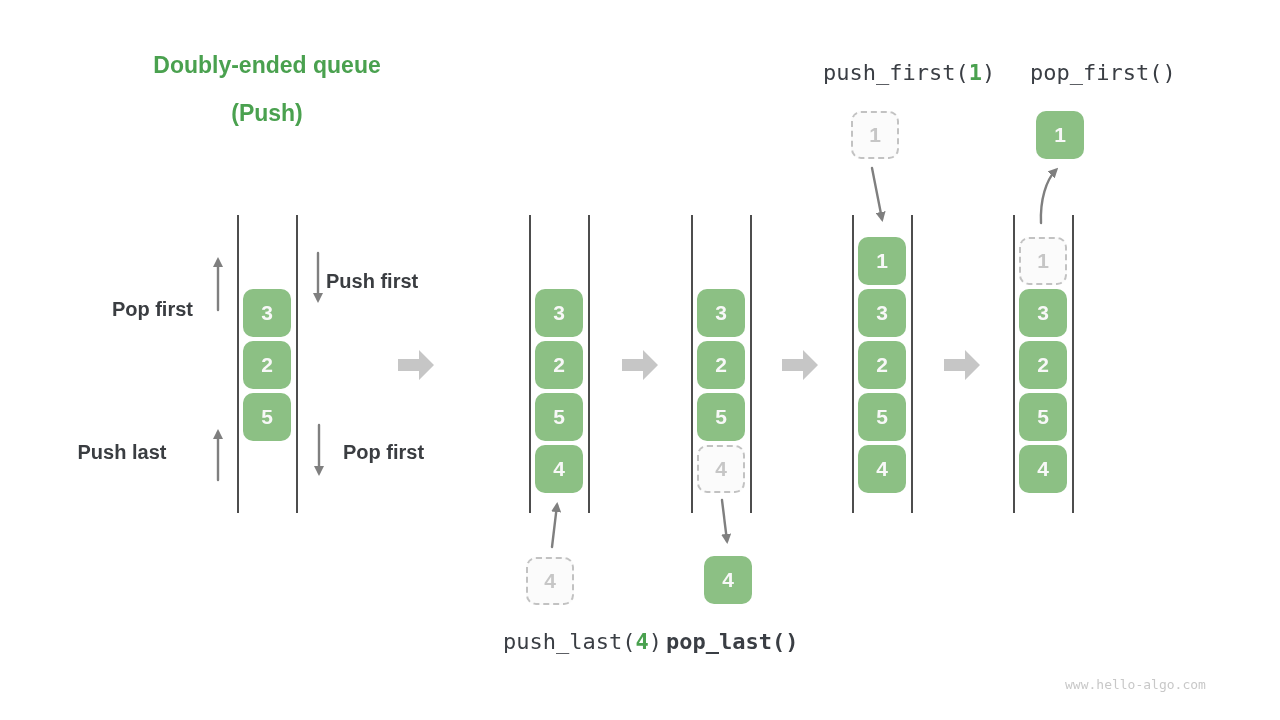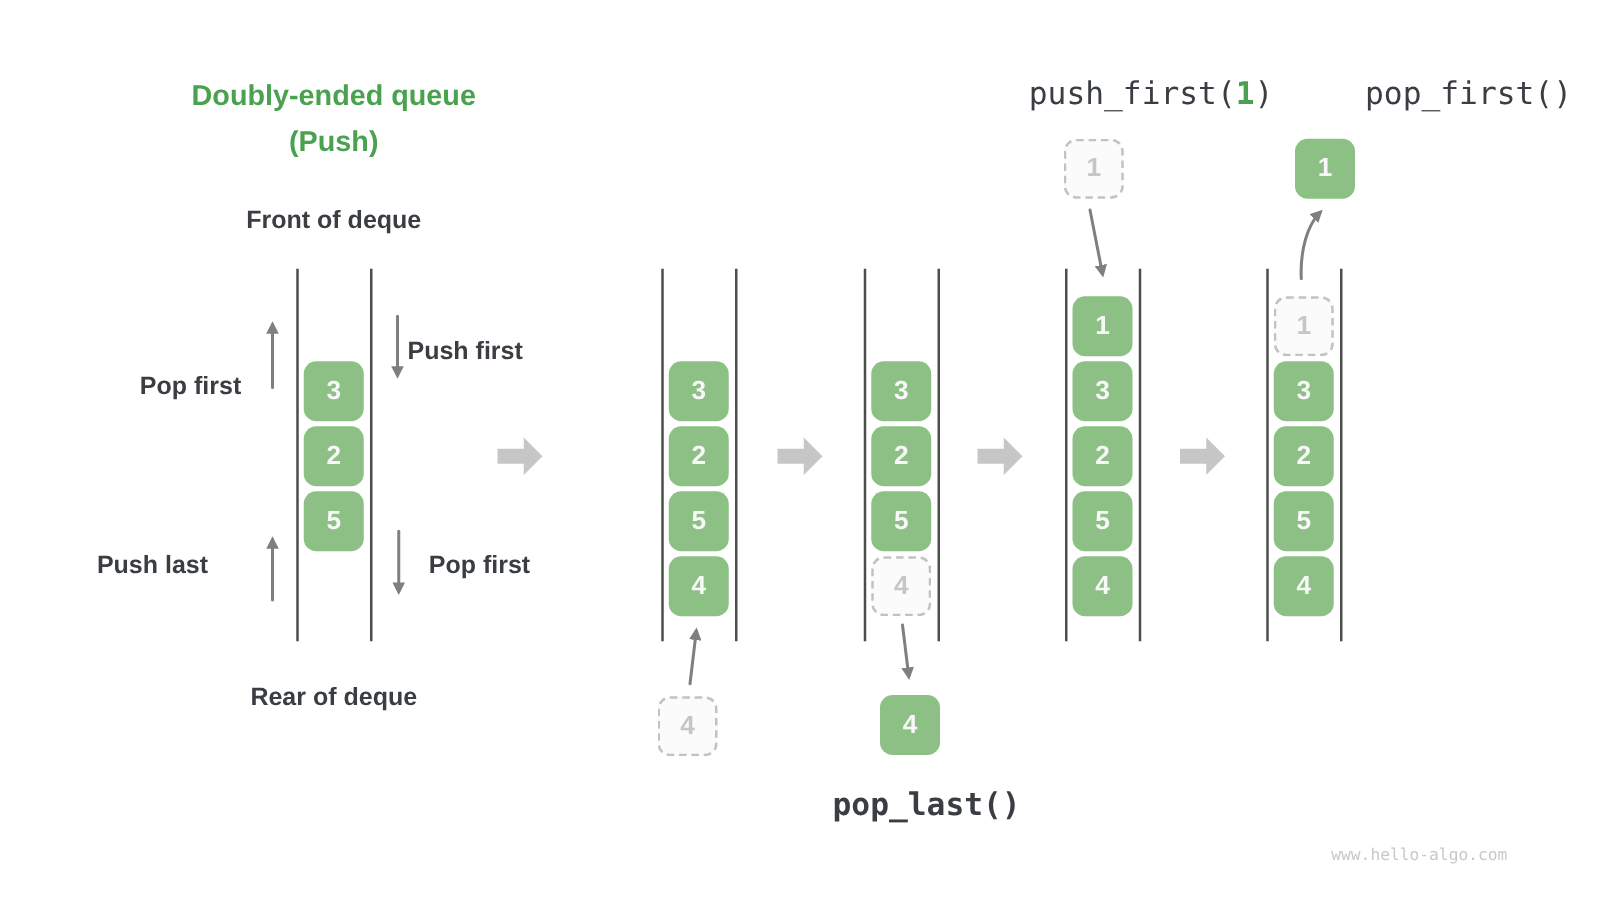--- a/index.html
+++ b/index.html
@@ -5,38 +5,38 @@
   html,body{margin:0;padding:0;background:#ffffff;}
   #canvas{
     position:relative;width:1280px;height:720px;background:#ffffff;
     font-family:"Liberation Sans",sans-serif;overflow:hidden;
   }
   
   .title-line{
     position:absolute;left:97px;width:340px;text-align:center;
     font-weight:bold;font-size:23px;color:var(--title-green,#4aa14f);
   }
-  .t1{top:63px}.t2{top:100px}
+  .t1{top:52px}.t2{top:100px}
   .cap{
     position:absolute;font-weight:bold;font-size:20px;color:var(--label-dark,#3a3d41);
   }
   .front{left:117px;top:165px;width:300px;text-align:center;}
   .rear{left:117px;top:547px;width:300px;text-align:center;}
   .side-l{width:140px;text-align:right;}
   .pop-first-lbl{left:53px;top:270px;margin-top:28px;}
   .push-last-lbl{left:52px;top:441px;text-align:center;}
   .push-first-lbl{left:326px;top:270px;}
   .pop-last-lbl{left:343px;top:441px;}
   .code{
     position:absolute;font-family:"DejaVu Sans Mono",monospace;
-    font-size:25px;color:var(--code-dark,#3a3e44);white-space:pre;
+    font-size:22px;color:var(--code-dark,#3a3e44);white-space:pre;
   }
   .code .arg{color:var(--code-arg-green,#4aa14f);font-weight:bold;}
   .cf1{left:823px;top:60px;}
-  .cf2{left:1092px;top:60px;}
+  .cf2{left:1030px;top:60px;}
   .cl1{left:503px;top:629px;}
   .cl2{left:666px;top:629px;font-weight:bold;}
   .watermark{
     position:absolute;left:1065px;top:677px;
     font-family:"DejaVu Sans Mono",monospace;font-size:13px;
     color:var(--watermark-gray,#c8c8c8);
   }
   
   .deque{position:absolute;top:215px;width:61px;height:298px;}
   .wall{position:absolute;top:0;width:2px;height:100%;background:var(--wall-gray,#4d4d4d);}
@@ -62,30 +62,29 @@
   .block-arrow{fill:var(--block-arrow-gray,#c6c6c6);}
 </style>
 </head>
 <body>
 
 <div id="canvas">
 
   <div class="title-line t1">Doubly-ended queue</div>
   <div class="title-line t2">(Push)</div>
 
-  <div class="cap front">Front of deque</div>
-  <div class="cap rear">Rear of deque</div>
 
   <div class="cap side-l pop-first-lbl">Pop first</div>
   <div class="cap push-first-lbl">Push first</div>
   <div class="cap side-l push-last-lbl">Push last</div>
   <div class="cap pop-last-lbl">Pop first</div>
 
   <div class="code cf1"><span>push_first(</span><span class="arg">1</span><span>)</span></div>
   <div class="code cf2">pop_first()</div>
+  <div class="code cl1"><span>push_last(</span><span class="arg">4</span><span>)</span></div>
   <div class="code cl2">pop_last()</div>
 
   <div class="deque" style="left:237px">
     <div class="wall l"></div>
     <div class="wall r"></div>
     <div class="box solid r1">3</div>
     <div class="box solid r2">2</div>
     <div class="box solid r3">5</div>
   </div>
 

